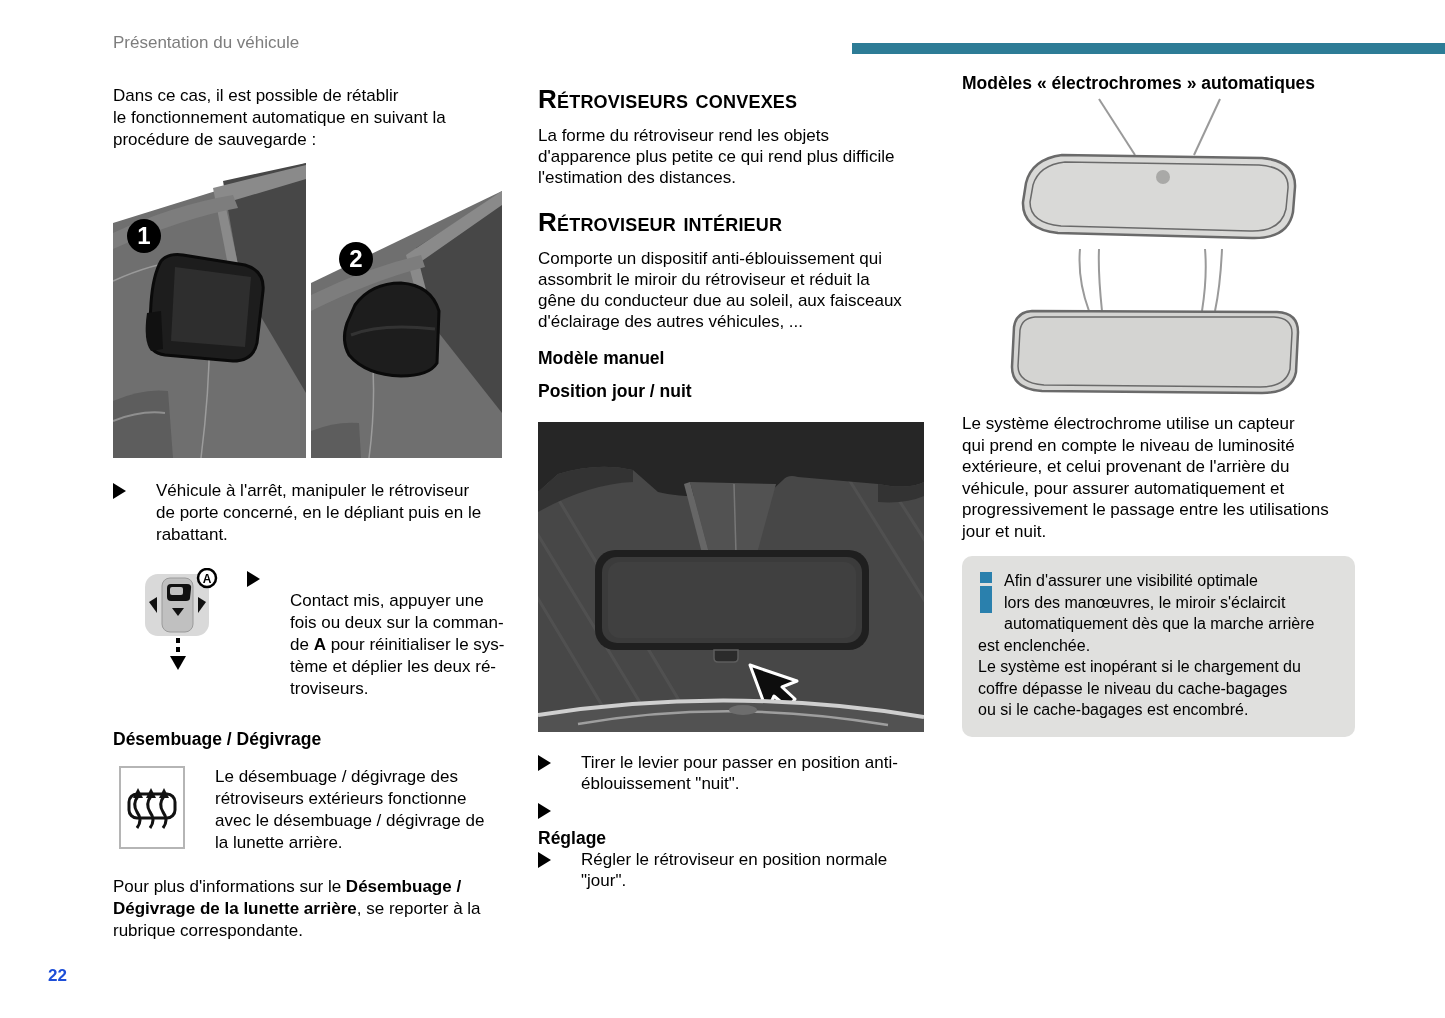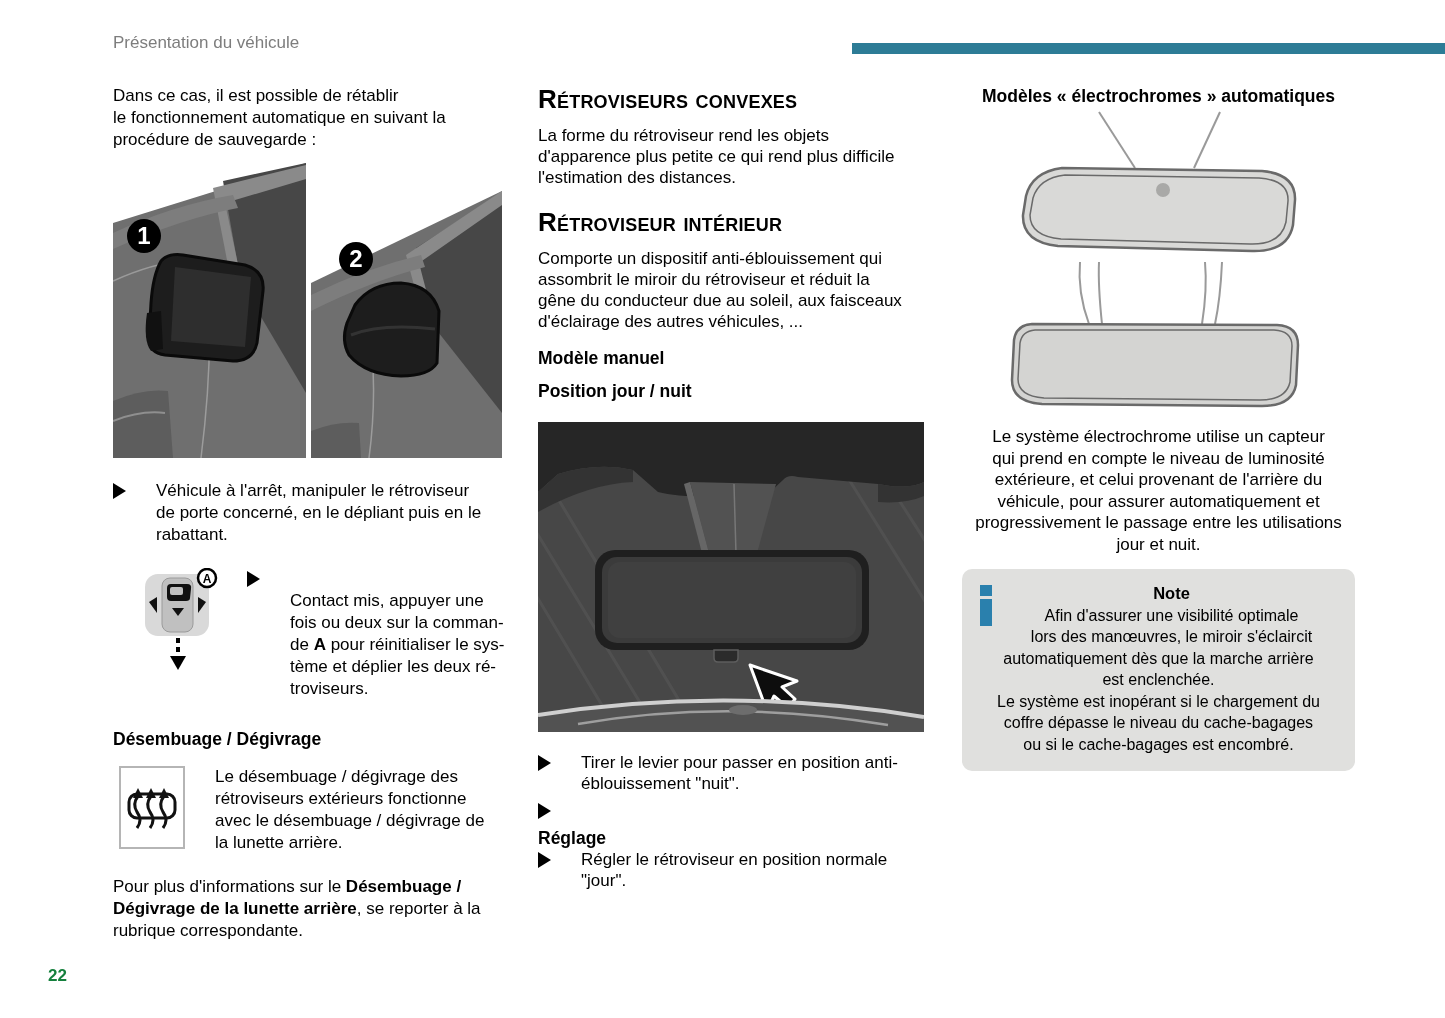--- a/index.html
+++ b/index.html
@@ -3,26 +3,26 @@
 <meta charset="utf-8">
 <style>
   html,body{margin:0;padding:0;}
   body{
     width:1445px;height:1018px;position:relative;background:#ffffff;
     font-family:"Liberation Sans","DejaVu Sans",sans-serif;color:#000;
     overflow:hidden;-webkit-font-smoothing:antialiased;
   }
   .hdr{position:absolute;left:113px;top:33px;font-size:17px;color:#7d7d7d;}
   .tealbar{position:absolute;left:852px;top:43px;width:593px;height:11px;background:#2d7c96;}
-  .pagenum{position:absolute;left:48px;top:966px;font-size:17px;font-weight:bold;color:#15803d;text-align:center;}
+  .pagenum{position:absolute;left:48px;top:966px;font-size:17px;font-weight:bold;color:#1d4ed8;text-align:center;}
 
   .col{position:absolute;}
   #col-left{left:113px;top:85px;width:392px;}
   #col-mid{left:538px;top:85px;width:392px;}
-  #col-right{left:962px;top:85px;width:393px;text-align:center;}
+  #col-right{left:962px;top:72px;width:393px;}
 
   p,.para{font-size:17px;line-height:22px;margin:0;white-space:pre-line;}
   .mid .para{line-height:21px;}
   b{font-weight:bold;}
 
   h1.smallcaps{font-variant:small-caps;font-size:26px;line-height:28px;font-weight:bold;margin:0;letter-spacing:.2px;}
   h3.sub{font-size:17.5px;font-weight:bold;margin:0;line-height:22px;}
 
   .bullet{display:flex;align-items:flex-start;}
   .tri{width:0;height:0;border-left:13px solid #000;border-top:8px solid transparent;
@@ -247,21 +247,20 @@
 extérieure, et celui provenant de l'arrière du
 véhicule, pour assurer automatiquement et
 progressivement le passage entre les utilisations
 jour et nuit.</p>
 
   <div class="note">
     <span class="info-icon">
         <span class="dot"></span>
         <span class="bar"></span>
       </span>
-    <div class="note-title">Note</div>
     <div class="note-text">Afin d'assurer une visibilité optimale
 lors des manœuvres, le miroir s'éclaircit
 automatiquement dès que la marche arrière
 est enclenchée.
 Le système est inopérant si le chargement du
 coffre dépasse le niveau du cache-bagages
 ou si le cache-bagages est encombré.</div>
   </div>
 </div>
 

